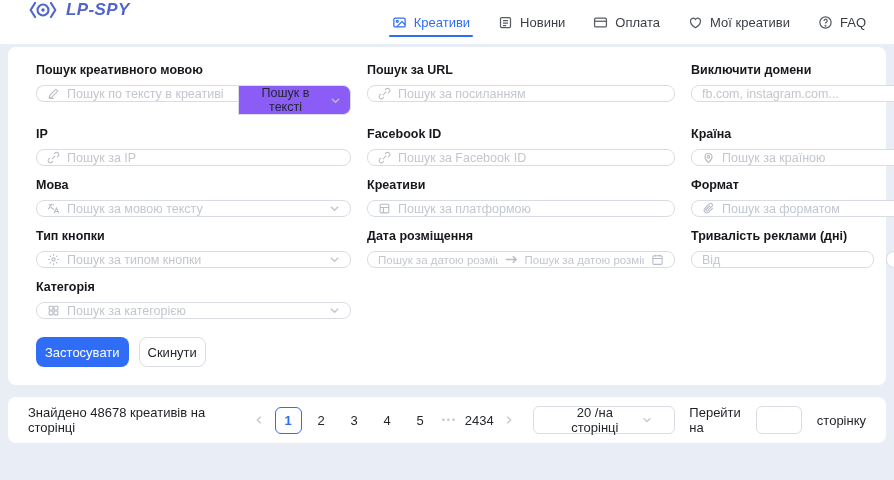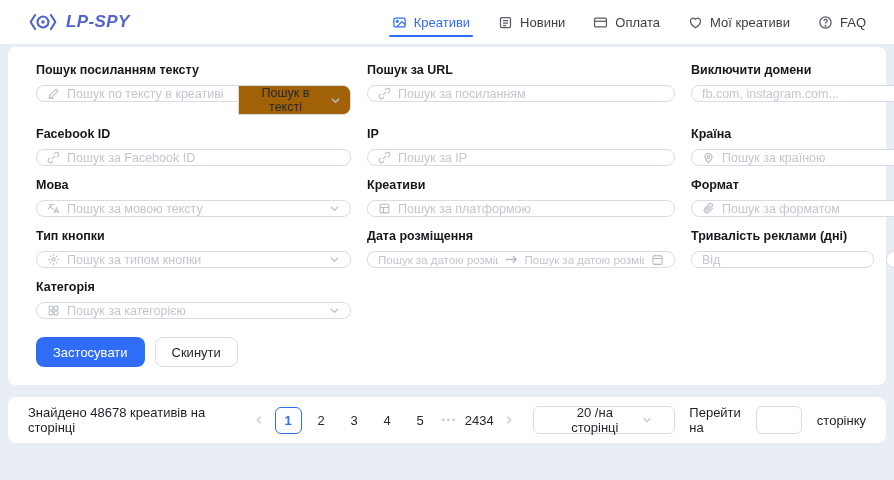--- a/index.html
+++ b/index.html
@@ -1,49 +1,49 @@
 <!DOCTYPE html>
 <html><head>
 <meta charset="utf-8">
 <style>
   *{box-sizing:border-box;margin:0;padding:0}
   html,body{width:894px;height:480px;overflow:hidden}
   body{background:#e9eef6;font-family:"Liberation Sans",sans-serif;color:#1f2329}
   svg{display:block}
 
   
-  header{height:44px;background:#fff;display:flex;align-items:center;padding:0 28px}
+  header{height:44px;background:#fff;display:flex;align-items:flex-start;padding:0 28px}
   .logo{display:flex;align-items:center;gap:8px;color:#5064cd;font-weight:700;font-style:italic;font-size:17px;letter-spacing:.4px}
   nav{margin-left:auto;display:flex;gap:28px;align-items:center;height:100%}
   .tab{display:flex;align-items:center;gap:7px;font-size:13px;color:#3a3f45;height:100%;position:relative;cursor:pointer}
   .tab svg{width:15px;height:15px;color:#565c64}
   .tab.active{color:#2f6df6;font-weight:500}
   .tab.active svg{color:#2f6df6}
   .tab.active::after{content:"";position:absolute;left:-3px;right:-3px;bottom:7px;height:2.5px;border-radius:2px;background:#2f6df6}
 
   
   .panel{background:#fff;margin:3px 8px 0;border-radius:8px;padding:8px 10px 18px 28px}
   .grid{display:grid;grid-template-columns:315px 308px 1fr;column-gap:16px;row-gap:4px}
   .field label{display:block;font-size:12.5px;font-weight:700;color:#16181c;margin:8px 0 8px}
   .control{display:flex;align-items:center;height:17px;border:1px solid #d9dde3;border-radius:8px;background:#fff;padding:0 10px;gap:7px}
   .control svg{width:13px;height:13px;color:#b6bcc6;flex:none}
   .control input{border:none;outline:none;flex:1 1 0;min-width:0;font-size:12.5px;color:#333;background:transparent;font-family:inherit}
   .control input::placeholder{color:#c2c7cf}
   .chev{margin-left:auto}
   .chev svg{width:11px;height:11px;color:#c2c7cf}
   .group{display:flex}
   .group .control{flex:1;border-radius:8px 0 0 8px;border-right:none}
-  .addon{display:flex;align-items:center;gap:7px;border:1px solid #d9dde3;border-radius:0 8px 8px 0;background:#a16207;padding:0 9px;font-size:12.5px;font-weight:500;color:#24272c;cursor:pointer;font-family:inherit}
+  .addon{display:flex;align-items:center;gap:7px;border:1px solid #d9dde3;border-radius:0 8px 8px 0;background:#8b5cf6;padding:0 9px;font-size:12.5px;font-weight:500;color:#24272c;cursor:pointer;font-family:inherit}
   .addon svg{width:11px;height:11px;color:#b6bcc6}
   .daterange input{font-size:11.5px}
   .duo{display:flex;gap:12px}
   .duo .control:first-child{flex:1.5}
   .duo .control:last-child{flex:1}
   .actions{margin-top:18px;display:flex;gap:10px}
-  .btn{height:30px;border-radius:8px;font-size:13px;padding:0 16px;border:1px solid transparent;cursor:pointer;font-family:inherit}
+  .btn{height:30px;border-radius:8px;font-size:13px;padding:0 8px;border:1px solid transparent;cursor:pointer;font-family:inherit}
   .btn-primary{background:#2f6df6;color:#fff}
   .btn-default{background:#fff;border-color:#d9dde3;color:#24272c}
 
   
   .resultsbar{background:#fff;margin:12px 8px 0;border-radius:8px;height:46px;display:flex;align-items:center;padding:0 20px;gap:6px;font-size:13px}
   .summary{margin-right:8px;color:#1c1f24}
   .pgnav{width:22px;height:26px;display:flex;align-items:center;justify-content:center;color:#c2c7cf;cursor:pointer;background:none;border:none}
   .pgnav svg{width:10px;height:10px}
   .pg{min-width:27px;height:27px;display:flex;align-items:center;justify-content:center;border-radius:6px;border:1px solid transparent;background:none;font-size:13px;color:#24272c;cursor:pointer;font-family:inherit}
   .pg.active{border-color:#2f6df6;color:#2f6df6;font-weight:600}
@@ -115,21 +115,21 @@
         </span>
       <span>FAQ</span>
     </div>
   </nav>
 </header>
 
 <section class="panel">
   <div class="grid">
 
     <div class="field">
-      <label>Пошук посиланням тексту</label>
+      <label>Пошук креативного мовою</label>
       <div class="group">
         <div class="control">
           <span>
               <svg viewBox="0 0 24 24" fill="none" stroke="currentColor" stroke-width="2">
                 <path d="M4 20l4.5-1L20 7.5 16.5 4 5 15.5 4 20z"></path>
                 <path d="M4 21h9"></path>
               </svg>
             </span>
           <input placeholder="Пошук по тексту в креативі" style="">
         </div>
@@ -159,44 +159,44 @@
     </div>
 
     <div class="field">
       <label>Виключити домени</label>
       <div class="control">
         <input placeholder="fb.com, instagram.com..." style="">
       </div>
     </div>
 
     <div class="field">
-      <label>Facebook ID</label>
+      <label>IP</label>
       <div class="control">
         <span>
             <svg viewBox="0 0 24 24" fill="none" stroke="currentColor" stroke-width="2">
               <path d="M9 15l6-6"></path>
               <path d="M11 18.5l-2 2a4 4 0 0 1-5.7-5.7l2-2"></path>
               <path d="M13 5.5l2-2a4 4 0 0 1 5.7 5.7l-2 2"></path>
             </svg>
           </span>
-        <input placeholder="Пошук за Facebook ID" style="">
-      </div>
-    </div>
-
-    <div class="field">
-      <label>IP</label>
+        <input placeholder="Пошук за IP" style="">
+      </div>
+    </div>
+
+    <div class="field">
+      <label>Facebook ID</label>
       <div class="control">
         <span>
             <svg viewBox="0 0 24 24" fill="none" stroke="currentColor" stroke-width="2">
               <path d="M9 15l6-6"></path>
               <path d="M11 18.5l-2 2a4 4 0 0 1-5.7-5.7l2-2"></path>
               <path d="M13 5.5l2-2a4 4 0 0 1 5.7 5.7l-2 2"></path>
             </svg>
           </span>
-        <input placeholder="Пошук за IP" style="">
+        <input placeholder="Пошук за Facebook ID" style="">
       </div>
     </div>
 
     <div class="field">
       <label>Країна</label>
       <div class="control">
         <span>
             <svg viewBox="0 0 24 24" fill="none" stroke="currentColor" stroke-width="2">
               <path d="M12 21.5S5.5 15.8 5.5 11a6.5 6.5 0 1 1 13 0c0 4.8-6.5 10.5-6.5 10.5z"></path>
               <circle cx="12" cy="11" r="2.4"></circle>

